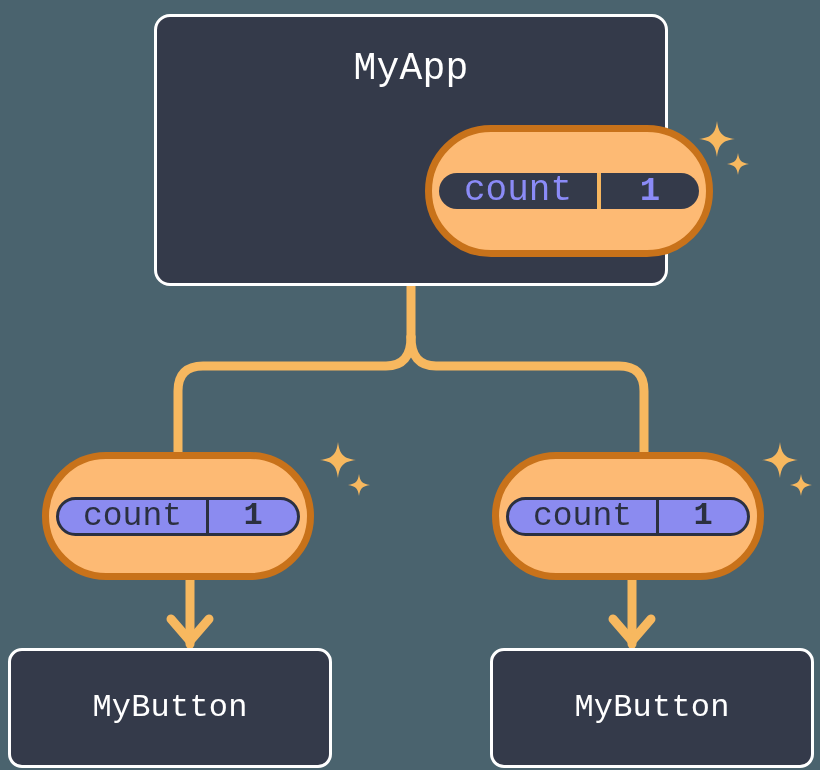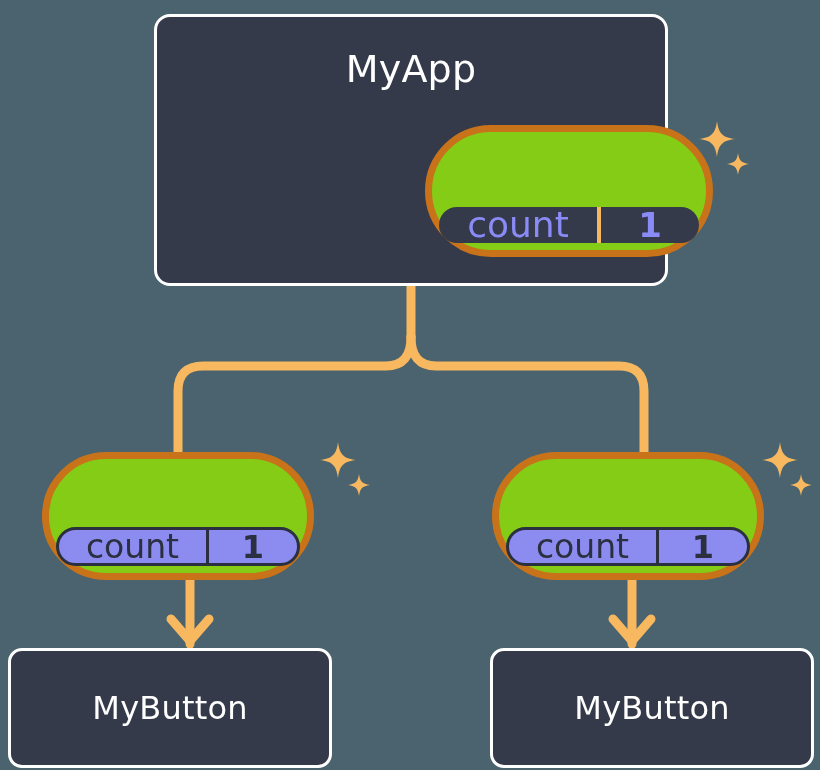--- a/index.html
+++ b/index.html
@@ -11,20 +11,21 @@
     width: 820px;
     height: 770px;
     background: #4a636e;
     font-family: "DejaVu Sans", sans-serif;
     overflow: hidden;
   }
   #stage {
     position: relative;
     width: 788px;
     height: 770px;
+    font-family: Liberation Mono, monospace;
   }
 
   
   #connectors {
     position: absolute;
     left: 0;
     top: 0;
     width: 820px;
     height: 770px;
     pointer-events: none;
@@ -85,25 +86,25 @@
 
   
   .pill-wrap {
     position: absolute;
   }
   .pill {
     box-sizing: border-box;
     width: 100%;
     height: 100%;
     border-radius: 999px;
-    background: #84cc16;               
+    background: #fdba74;               
     border: 7px solid #c8721a;         
     padding: 7px;
     display: flex;
-    align-items: flex-end;
+    align-items: center;
   }
   .pill-inner {
     box-sizing: border-box;
     flex: 1;
     border-radius: 999px;
     display: flex;
     align-items: stretch;
     overflow: hidden;
   }
   .pill-key, .pill-val {

